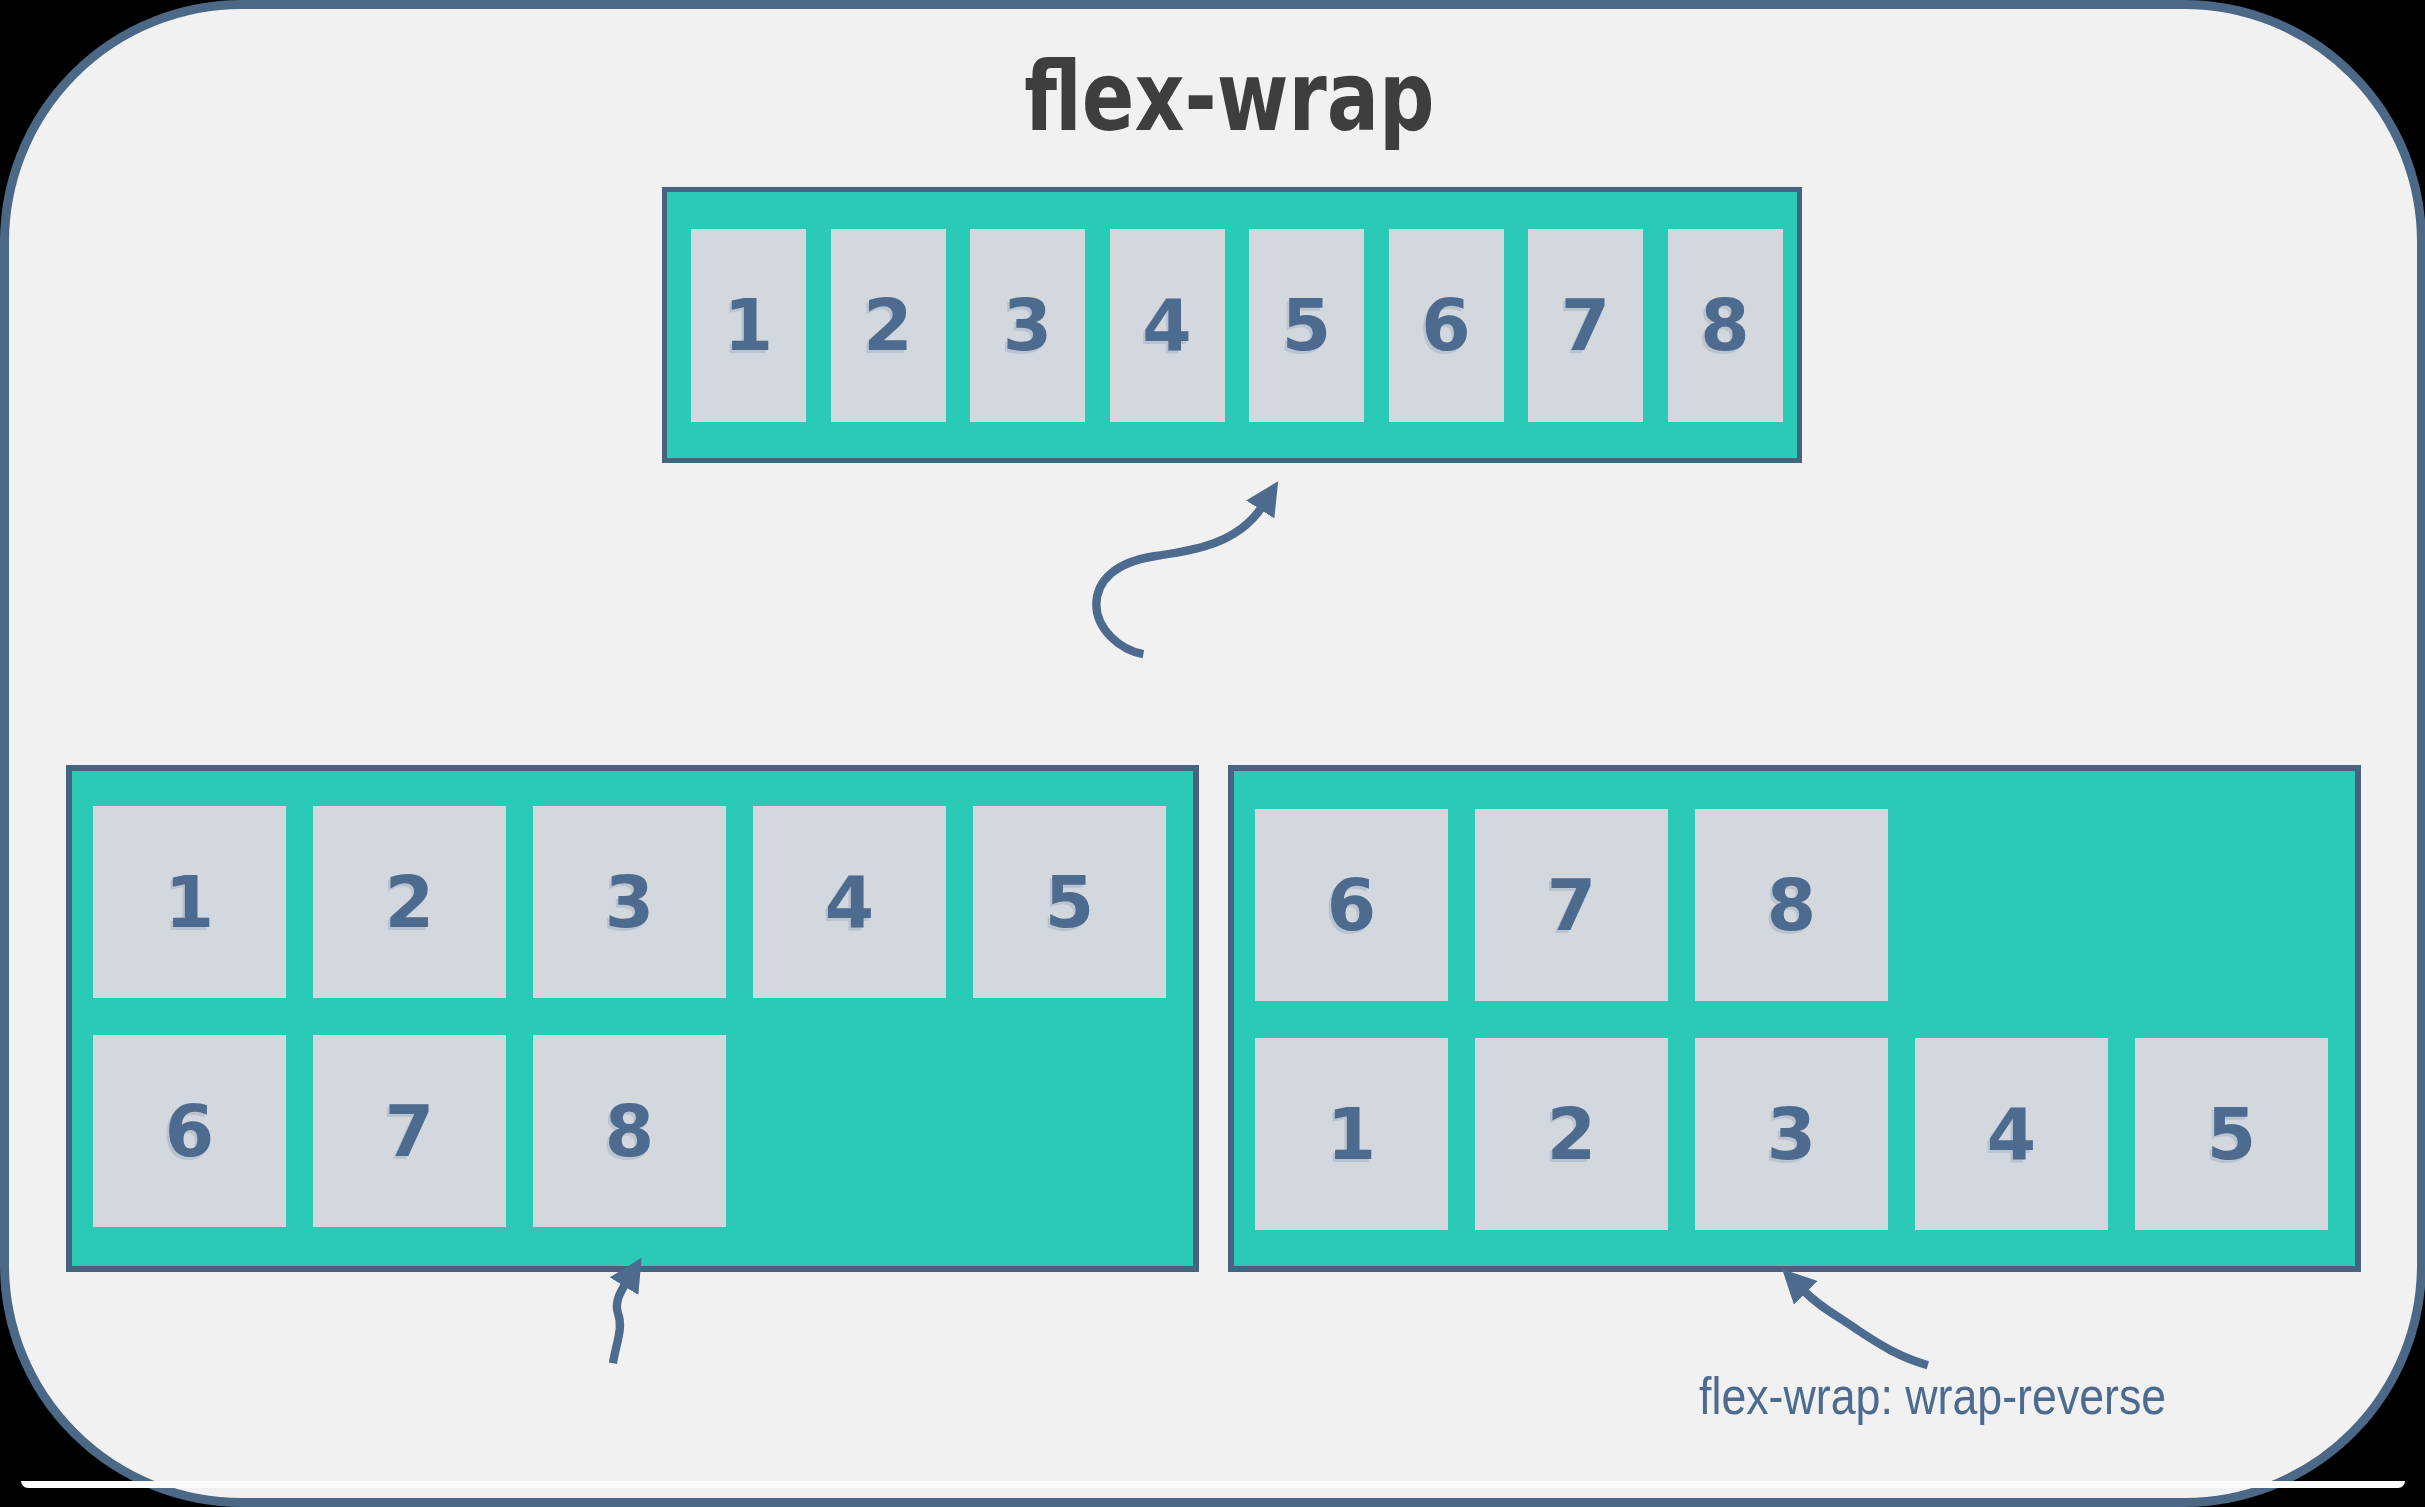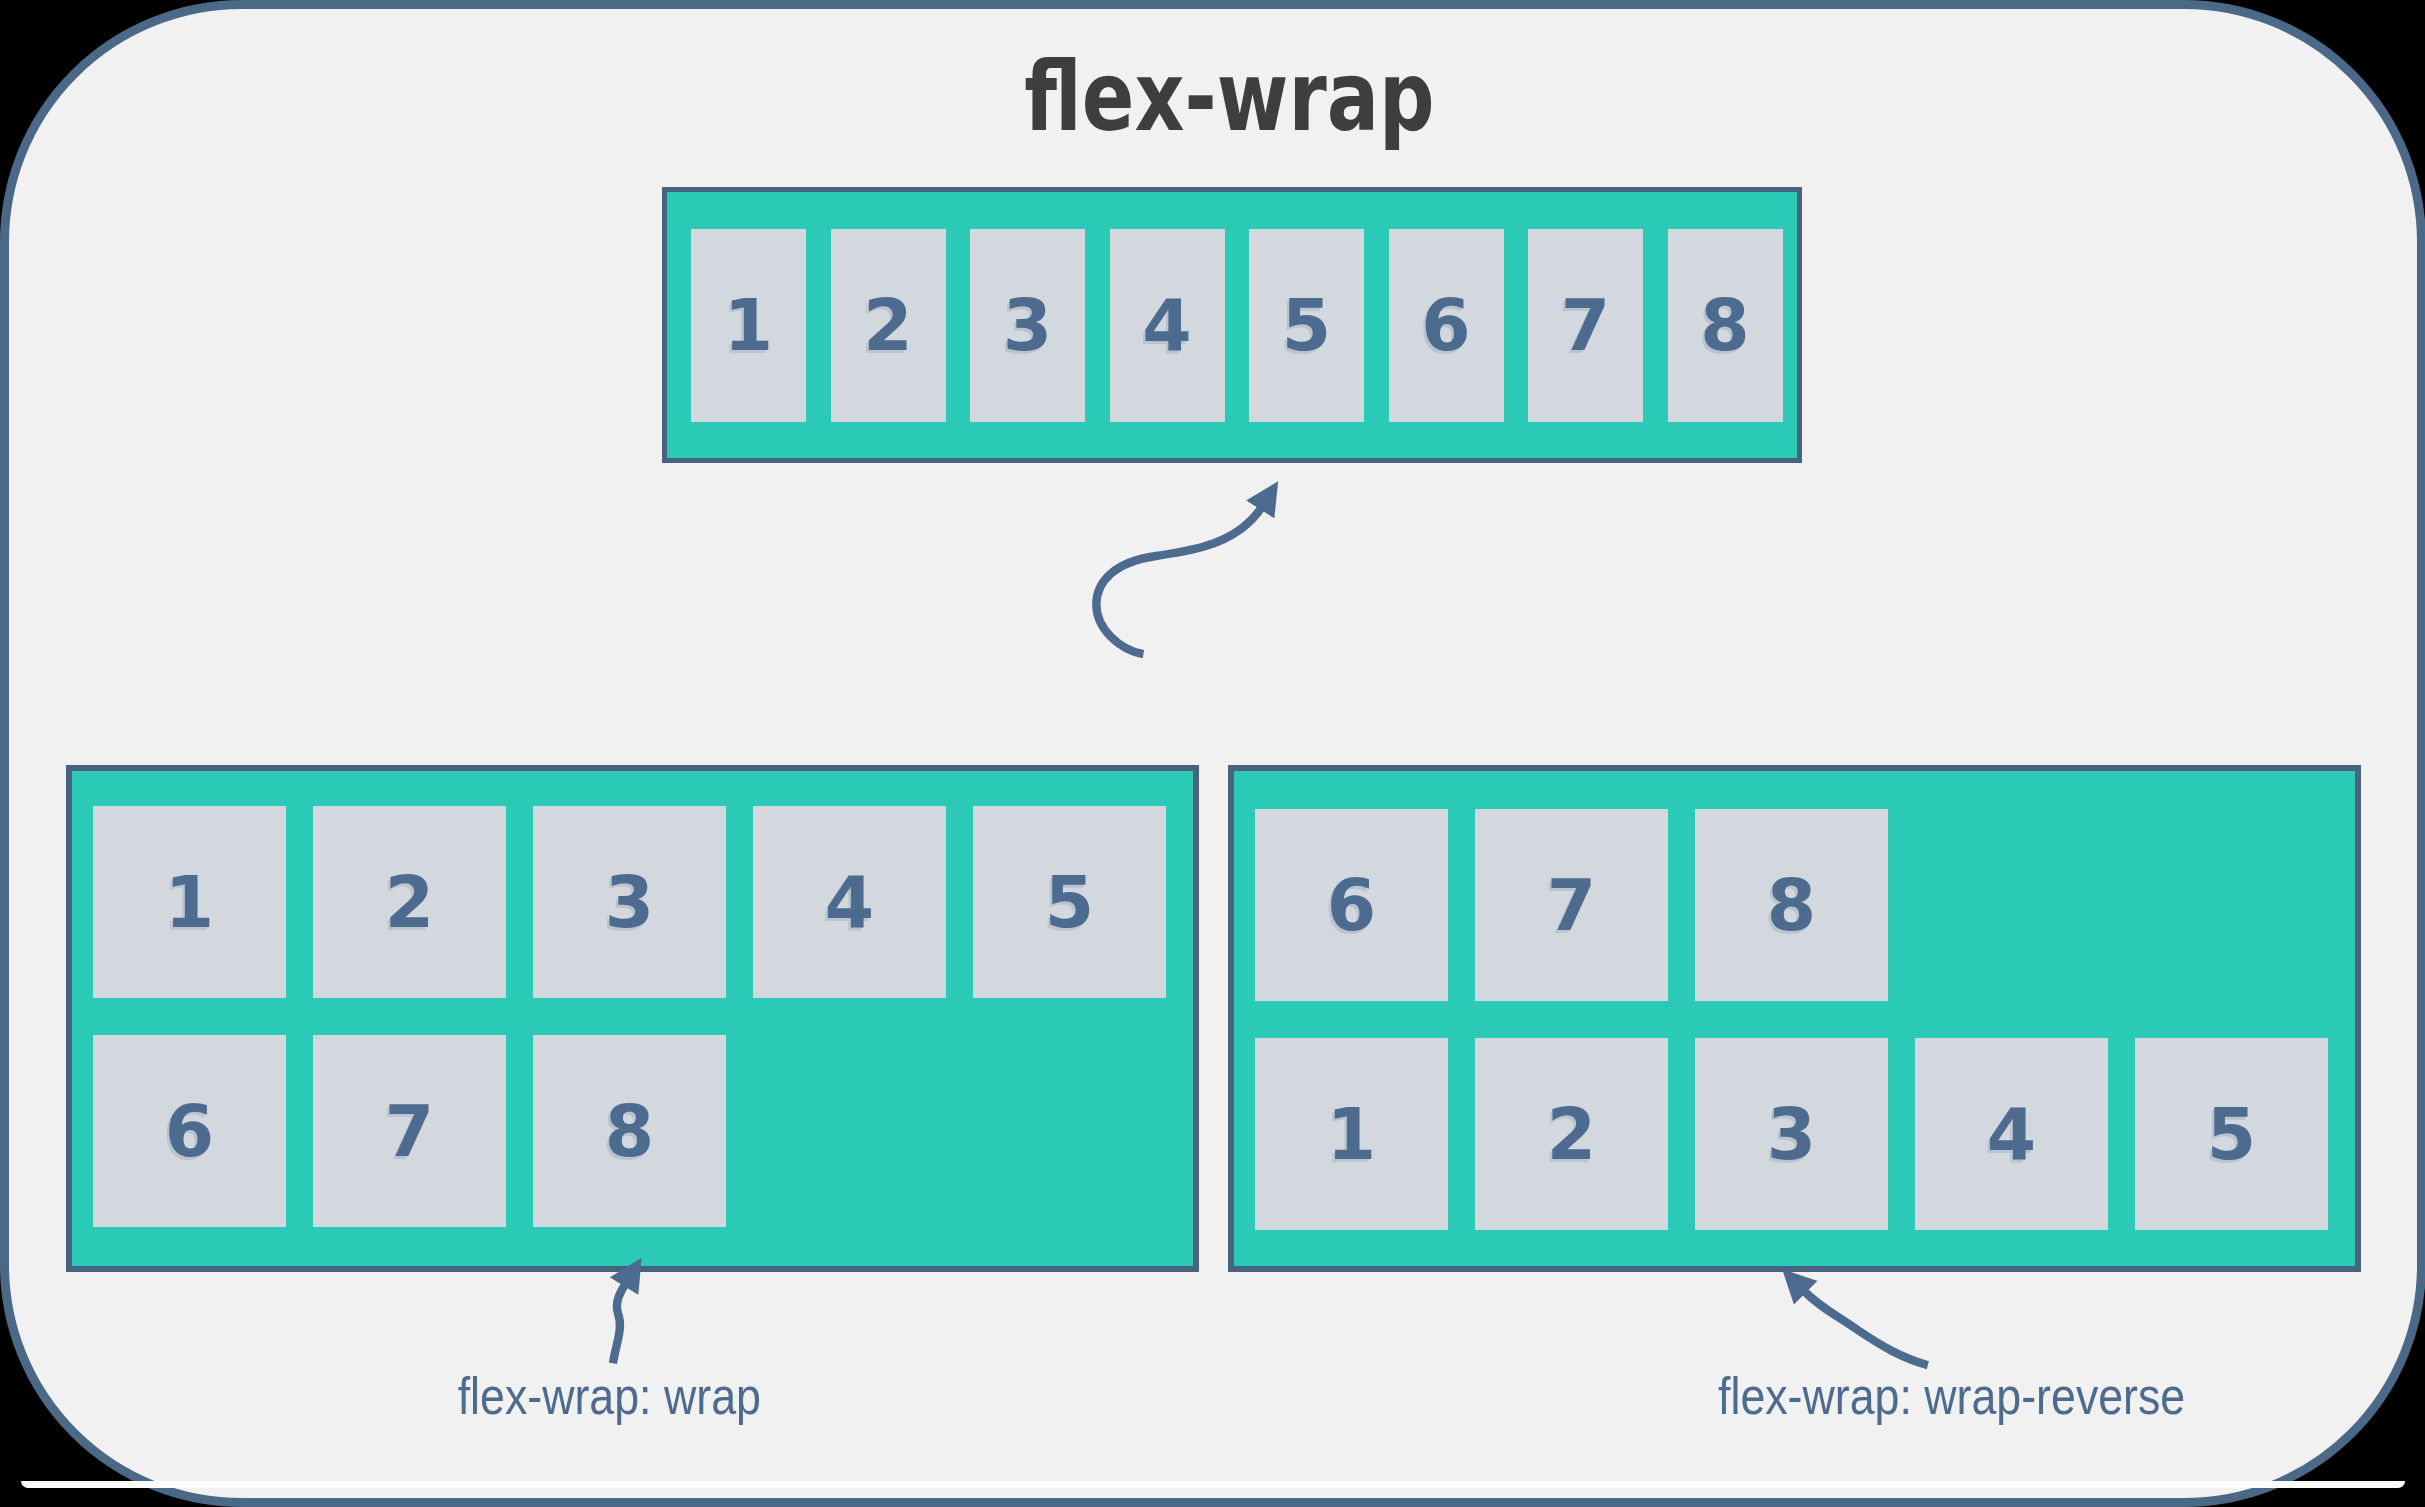--- a/index.html
+++ b/index.html
@@ -91,21 +91,21 @@
     position: absolute;
     text-align: center;
     font-size: 52px;
     line-height: 54px;
     color: var(--text-slate, #4d6b8e);
     white-space: nowrap;
   }
   .lbl .squeeze { display: inline-block; transform: scaleX(0.86); transform-origin: center; }
   #lbl-nowrap       { left: 1112px; top: 587px;  width: 516px; }
   #lbl-wrap         { left: 351px;  top: 1369px; width: 516px; }
-  #lbl-wrap-reverse { left: 1643px; top: 1369px; width: 580px; text-align: right; }
+  #lbl-wrap-reverse { left: 1643px; top: 1369px; width: 580px; }
 
   
   .arrows {
     position: absolute;
     inset: 0;
     pointer-events: none;
   }
   .arrow-path {
     fill: none;
     stroke: var(--arrow, #4d6b8e);
@@ -152,23 +152,20 @@
       <div class="box">1</div>
       <div class="box">2</div>
       <div class="box">3</div>
       <div class="box">4</div>
       <div class="box">5</div>
       <div class="box">6</div>
       <div class="box">7</div>
       <div class="box">8</div>
     </div>
 
-  <div id="lbl-wrap" class="lbl">
-    <span class="squeeze">flex-wrap: wrap</span>
-  </div>
   <div id="lbl-wrap-reverse" class="lbl">
     <span class="squeeze">flex-wrap: wrap-reverse</span>
   </div>
 
   <svg class="arrows" width="2426" height="1507" viewBox="0 0 3762 2338">
     <defs>
       <marker id="ah" viewBox="0 0 10 10" refX="1" refY="5" markerWidth="4" markerHeight="4" orient="auto" markerUnits="strokeWidth">
         <path d="M 0 0 L 10 5 L 0 10 z" style="fill: var(--arrow, #4d6b8e);"></path>
       </marker>
     </defs>

